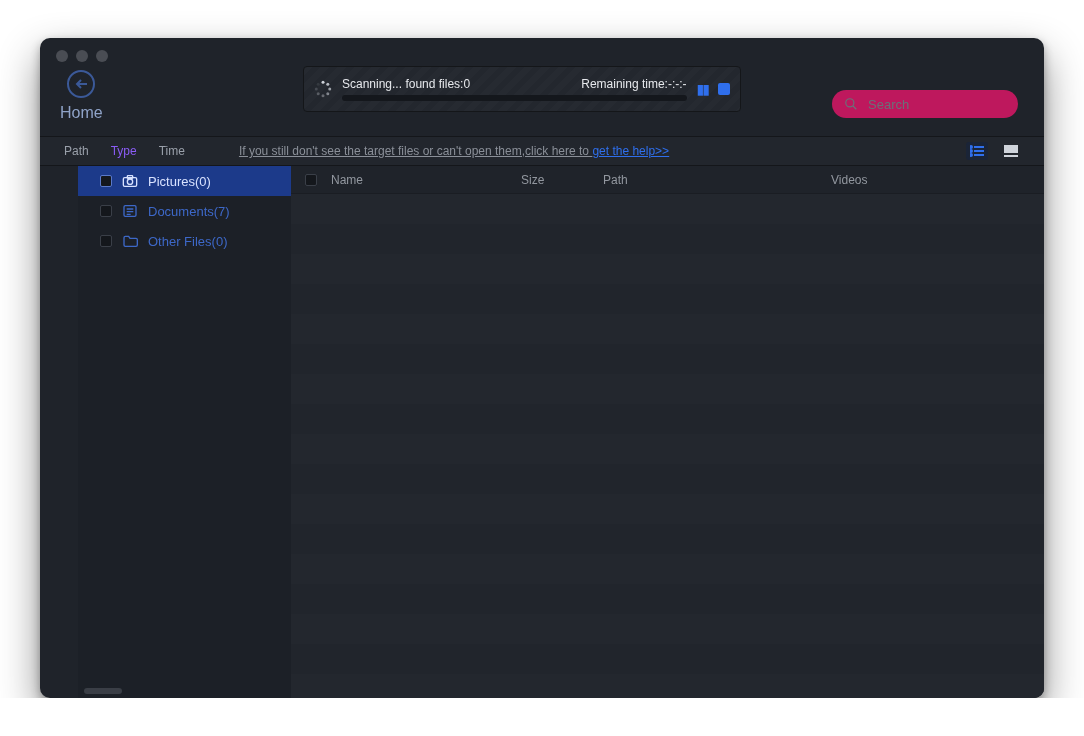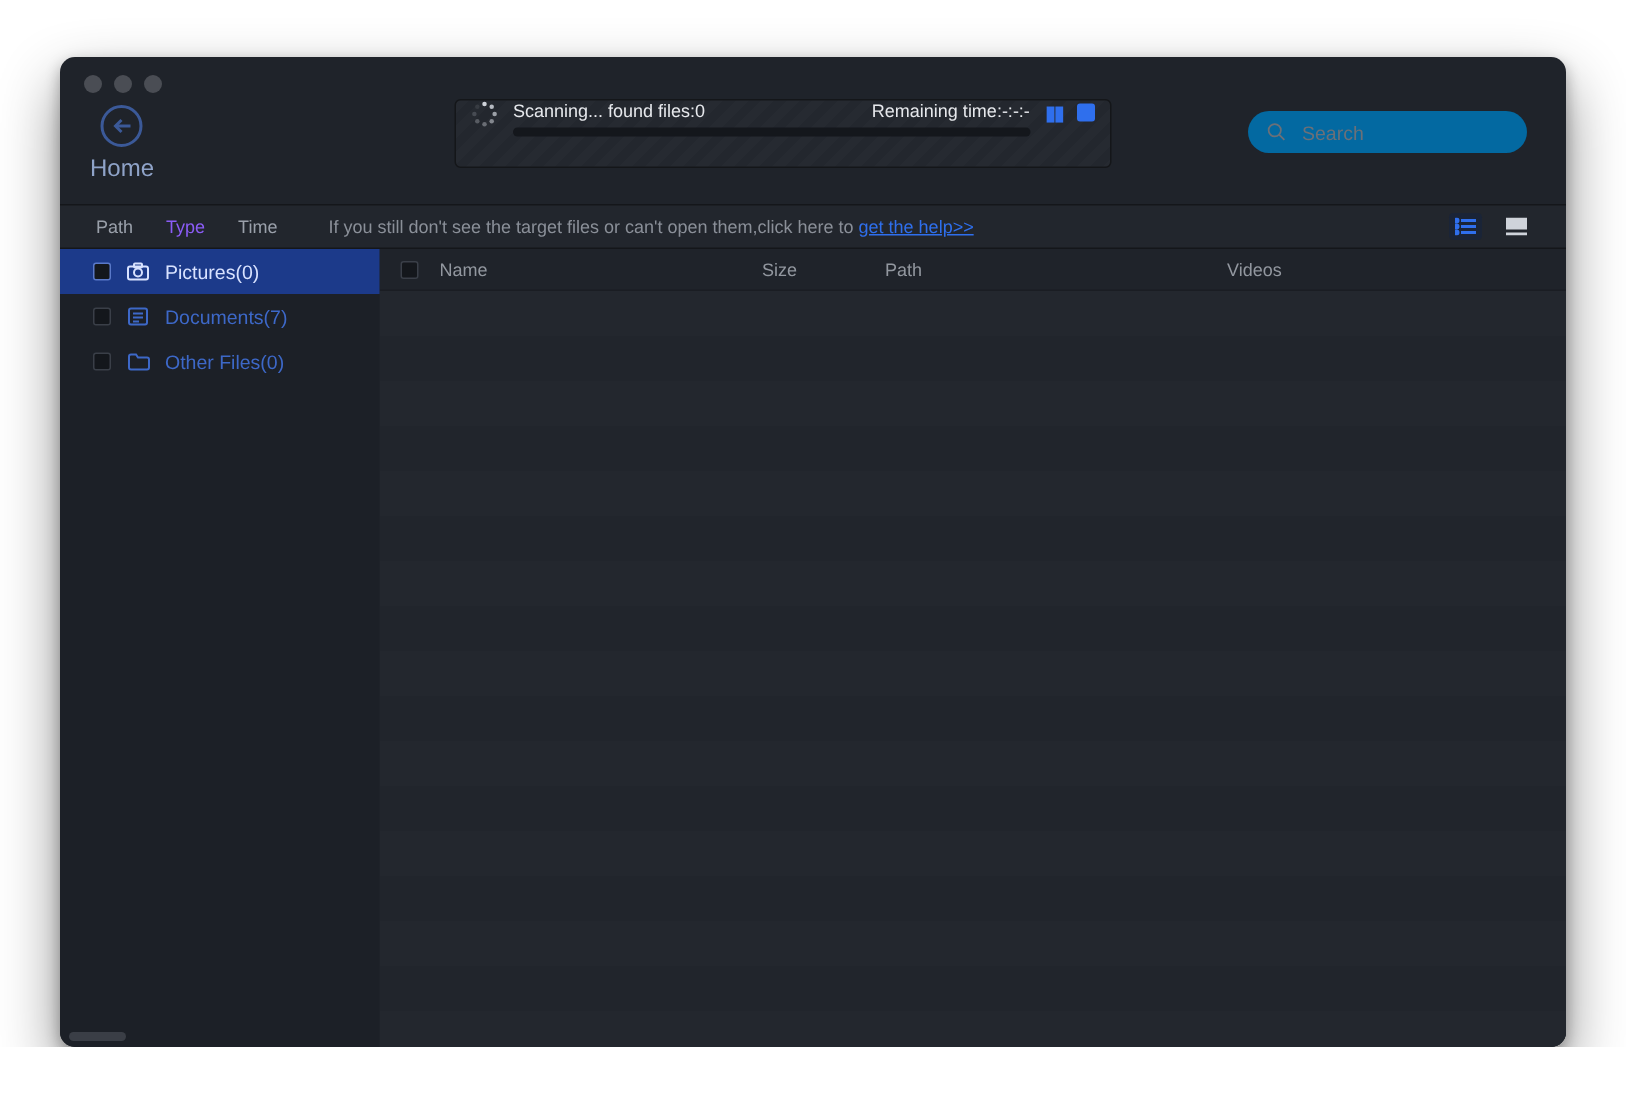--- a/index.html
+++ b/index.html
@@ -26,74 +26,74 @@
   .home-icon{
     width:28px;height:28px;border:2px solid #3b5998;border-radius:50%;
     margin:0 auto 6px auto;display:flex;align-items:center;justify-content:center;
     color:#3b5998;
   }
   .home-label{color:#8fa3c8;font-size:16px;}
   
   .scanbar{
     position:absolute;left:263px;top:28px;width:438px;height:46px;
     background:#272b33;border:1px solid #141619;border-radius:4px;
-    display:flex;align-items:flex-start;padding:0 10px;gap:10px;
+    display:flex;align-items:center;padding:0 10px;gap:10px;
     background-image:repeating-linear-gradient(135deg,#262a31 0 6px,#23272e 6px 12px);
   }
   .spinner{width:18px;height:18px;flex:0 0 18px;}
   .scan-mid{flex:1;min-width:0;}
   .scan-row{display:flex;justify-content:space-between;color:#e6e8ec;font-size:12px;margin-bottom:4px;}
   .scan-progress{height:6px;background:#14171c;border-radius:3px;}
   .scan-ctrl{display:flex;gap:10px;align-items:center;color:#2f6fed;}
   .scan-ctrl .pause{font-size:14px;letter-spacing:-2px;cursor:pointer;}
   .scan-ctrl .stop{width:12px;height:12px;background:#2f6fed;border-radius:2px;cursor:pointer;}
   
   .search{
-    position:absolute;right:26px;top:36px;width:186px;height:28px;
-    background:#0369a1;border-radius:14px;display:flex;align-items:center;
+    position:absolute;right:26px;top:52px;width:186px;height:28px;
+    background:#be185d;border-radius:14px;display:flex;align-items:center;
     padding:0 12px;gap:8px;color:#6b7078;
   }
   .search svg{flex:0 0 14px;}
   .search input{
     flex:1;background:transparent;border:0;outline:0;color:#cfd3da;font-size:13px;
   }
   .search input::placeholder{color:#6b7078;}
   
   .strip{
     position:absolute;left:0;right:0;top:98px;height:30px;
     background:#22262d;border-top:1px solid #14161a;border-bottom:1px solid #14161a;
     display:flex;align-items:center;
   }
   .tabs{display:flex;gap:18px;padding-left:22px;font-size:12px;color:#9aa0aa;}
   .tab{cursor:pointer;padding:6px 2px;}
   .tab.active{color:#8b5cf6;position:relative;}
   .tab.active::after{content:"";position:absolute;left:-2px;right:-2px;bottom:-5px;height:2px;background:#2f6fed;}
-  .hint{margin-left:32px;font-size:12px;color:#8a8f98;}
+  .hint{margin-left:52px;font-size:12px;color:#8a8f98;text-decoration:underline;}
   .hint a{color:#2f6fed;text-decoration:underline;cursor:pointer;}
   .view-toggles{margin-left:auto;margin-right:22px;display:flex;gap:12px;align-items:center;}
   .vt{width:22px;height:18px;border-radius:3px;display:flex;align-items:center;justify-content:center;cursor:pointer;}
   .vt.active{background:#1a2437;}
   
-  .body{position:absolute;left:0;right:0;top:128px;bottom:0;display:flex;}
+  .body{position:absolute;left:0;right:0;top:128px;bottom:0;display:flex;padding-left:38px;}
   
   .sidebar{width:213px;background:#1c2027;position:relative;}
   .cat{height:30px;display:flex;align-items:center;gap:10px;padding-left:22px;color:#3d68c8;font-size:13px;cursor:pointer;}
   .cat .box{width:12px;height:12px;border:1px solid #3a3f48;background:#14171c;border-radius:2px;}
   .cat.sel{background:#1c3a8a;color:#d8e2ff;}
   .cat.sel .box{border-color:#5a79c9;}
   .cat-icon{width:16px;height:14px;display:flex;align-items:center;justify-content:center;}
   .cat-label{white-space:nowrap;}
   .sidebar-scroll{position:absolute;left:6px;bottom:4px;width:38px;height:6px;background:#3a3e46;border-radius:3px;}
   
   .main{flex:1;background:#23272e;display:flex;flex-direction:column;}
   .thead{height:28px;background:#1f232a;display:flex;align-items:center;font-size:12px;color:#92979f;border-bottom:1px solid #1a1d23;}
   .th-check{width:40px;display:flex;justify-content:center;}
   .th-check .box{width:12px;height:12px;border:1px solid #3a3f48;background:#14171c;border-radius:2px;}
   .th-name{width:190px;}
-  .th-size{width:82px;margin-left:25px;}
+  .th-size{width:82px;}
   .th-path{width:228px;}
   .th-created{flex:1;}
   .rows{flex:1;overflow:hidden;}
   .row{height:30px;}
   .row:nth-child(odd){background:#23272e;}
   .row:nth-child(even){background:#21252c;}
 </style>
 </head>
 <body>
 

